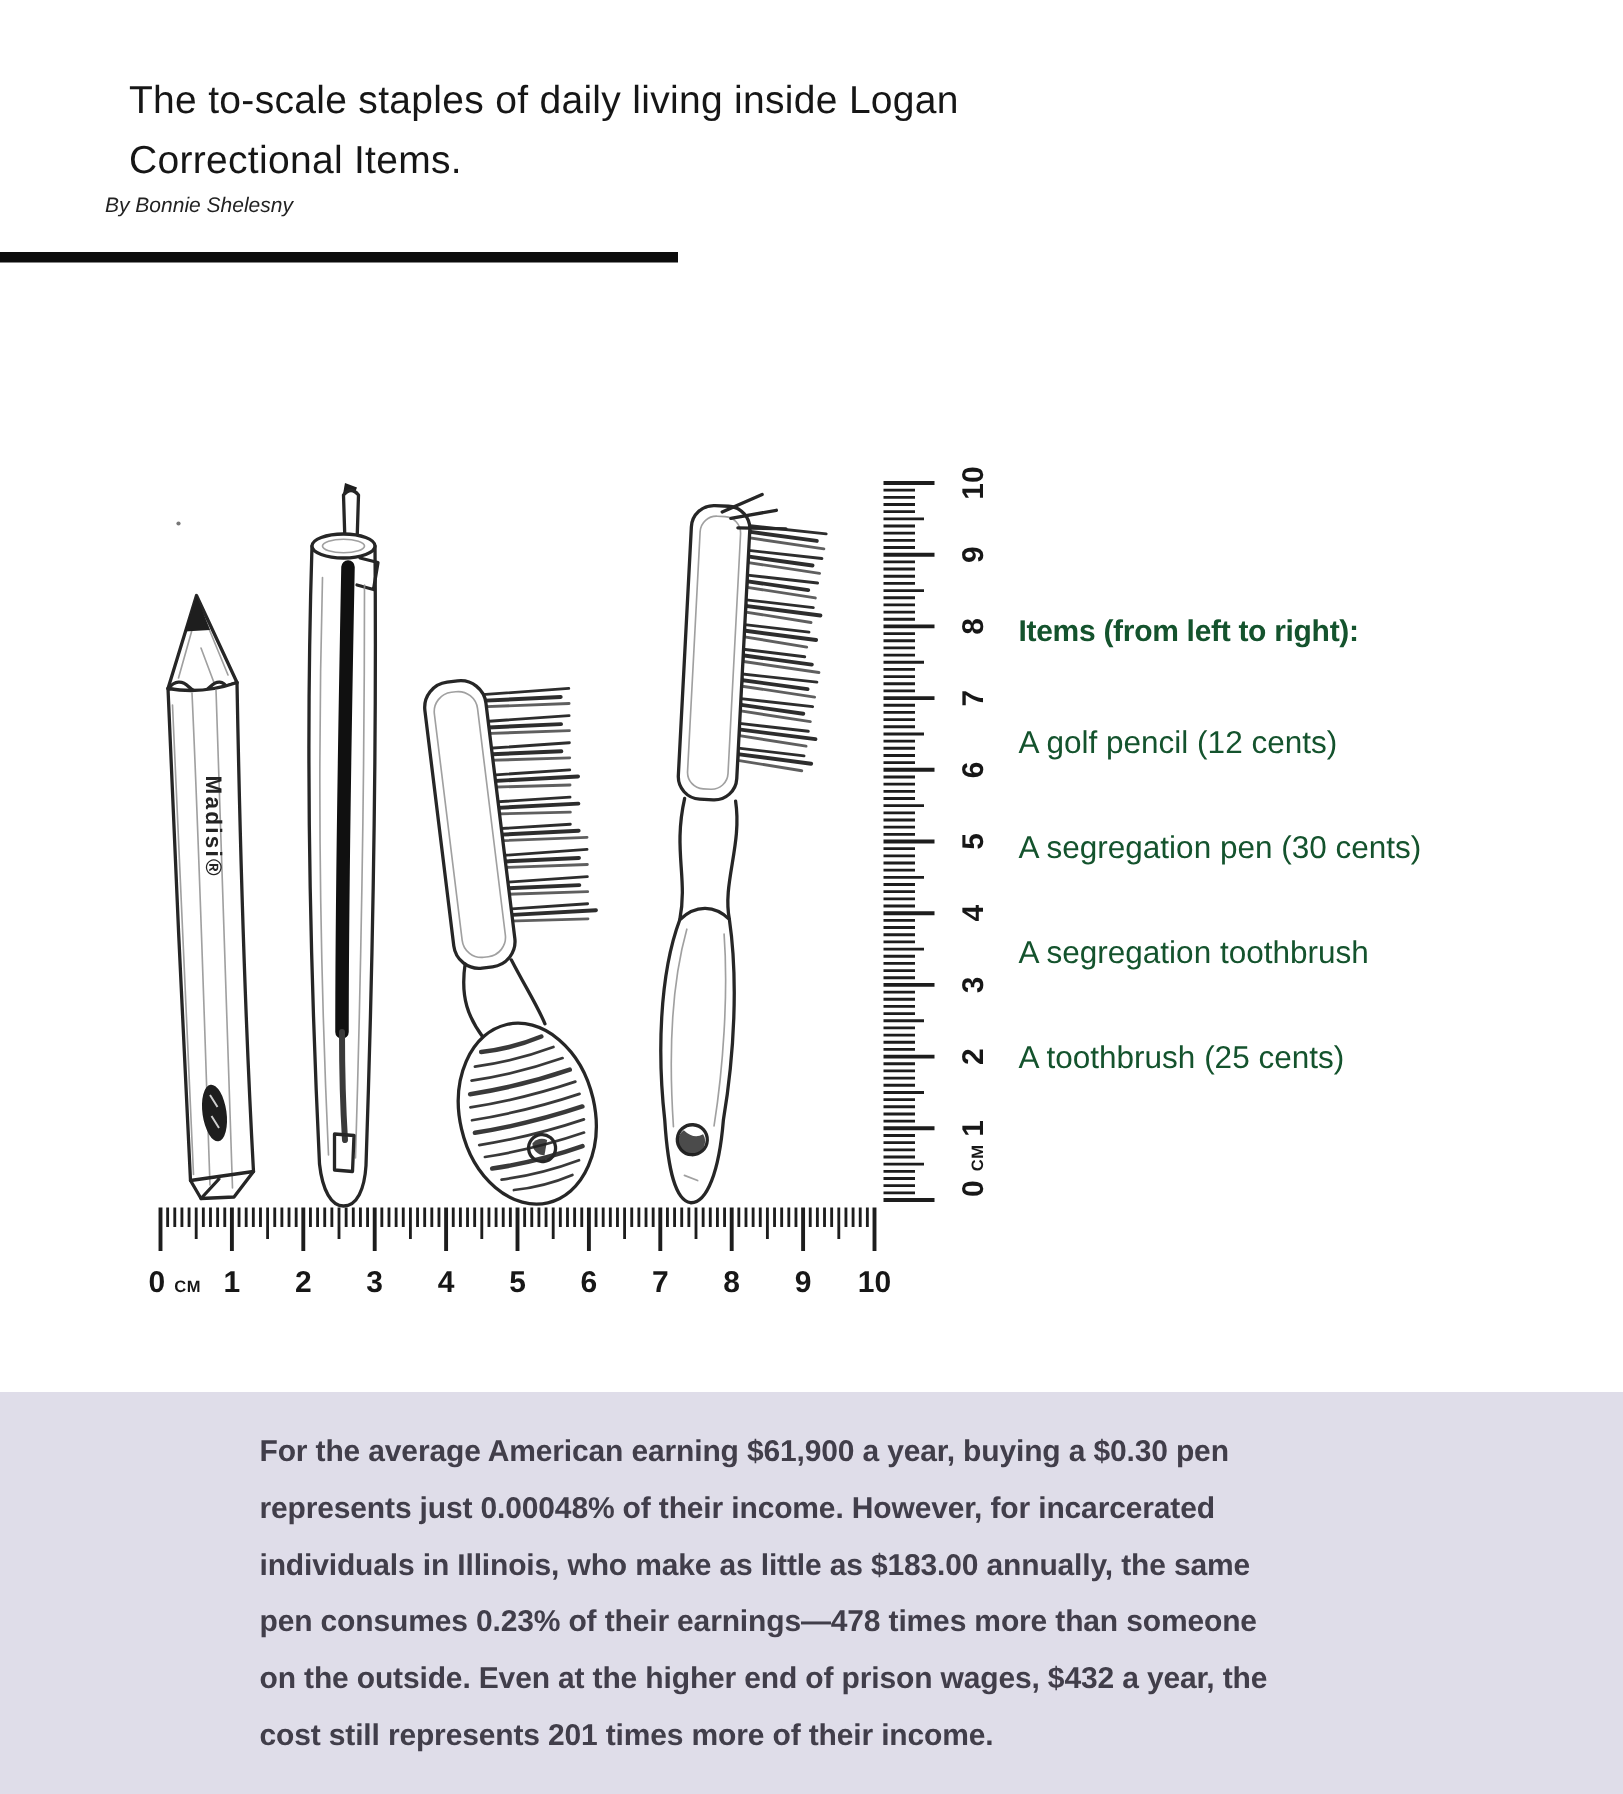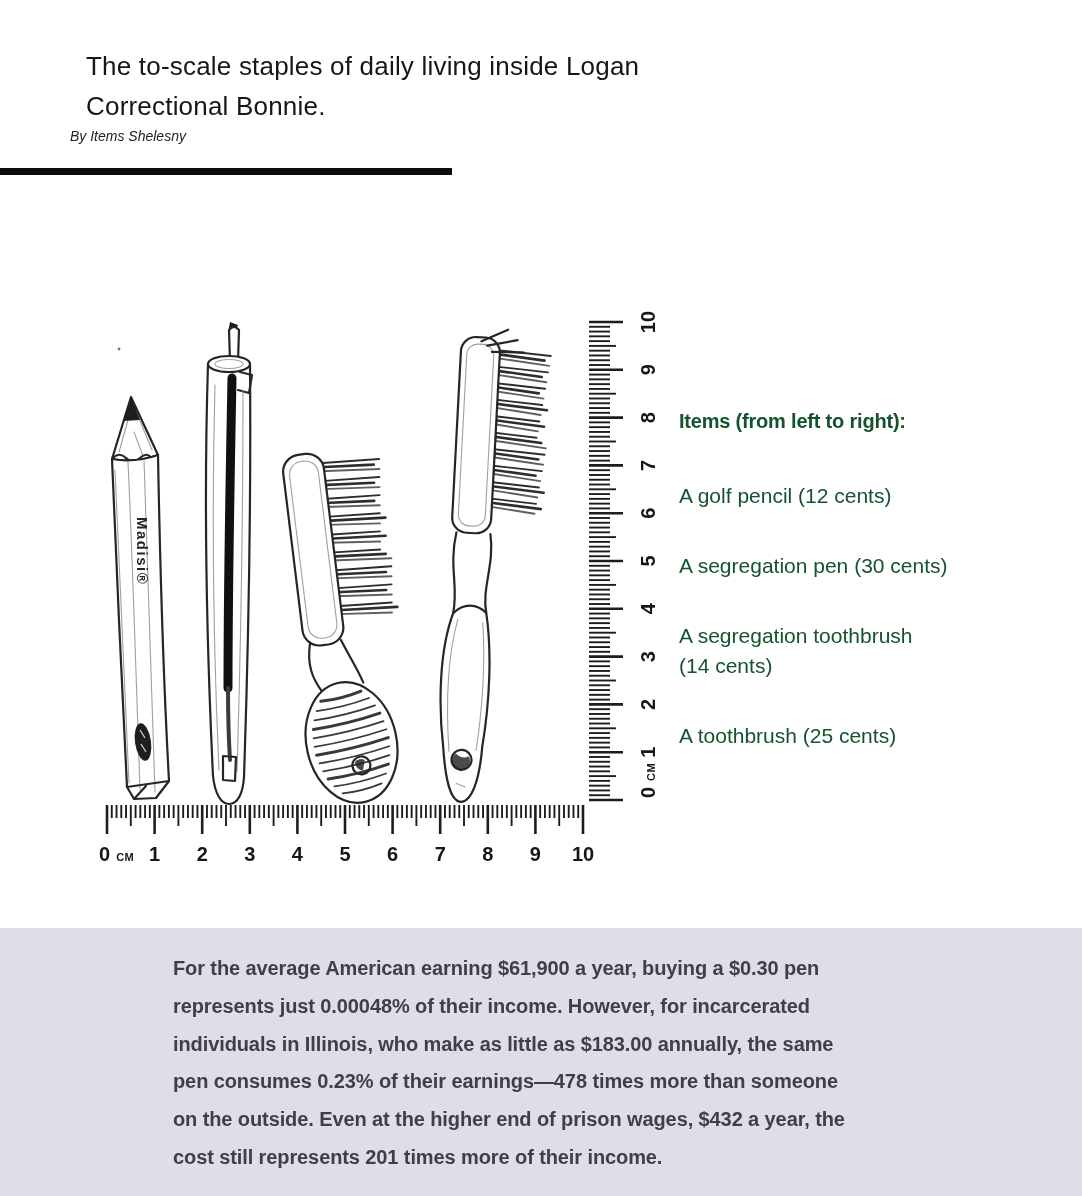--- a/index.html
+++ b/index.html
@@ -36,23 +36,23 @@
                 line-height:37.8px;color:#413e4a;letter-spacing:-.1px;}
   .cline{display:block;white-space:nowrap;}
 </style>
 </head>
 <body>
 
 <div class="page">
 
   <h1 class="title">
     <span class="tline">The to-scale staples of daily living inside Logan</span>
-    <span class="tline">Correctional Bonnie.</span>
+    <span class="tline">Correctional Items.</span>
   </h1>
-  <p class="byline">By Items Shelesny</p>
+  <p class="byline">By Bonnie Shelesny</p>
   <div class="rule" style="background: rgb(12, 12, 12);"></div>
 
   <svg class="figure" viewBox="85 300 590 570" xmlns="http://www.w3.org/2000/svg">
 
     <g>
       <circle cx="119" cy="349" r="1.4" fill="#777"></circle>
       <path class="ink-fill" d="M131,397 L158,455 Q135,464 112,459 Z"></path>
       <path class="sketch" d="M138,416 L152,450 M128,420 L119,452 M134,432 L143,456"></path>
       <path class="dark" d="M131,397 L140,420 L123,421 Z"></path>
       <path class="ink" stroke-width="1.6" d="M112,459 q7,-8 14,-1 q7,7 14,0 q7,-7 12,1 q4,5 6,-4"></path>
@@ -429,21 +429,20 @@
   <aside class="legend">
     <h2>Items (from left to right):</h2>
     <div class="legend-item">
       <div>A golf pencil (12 cents)</div>
     </div>
     <div class="legend-item">
       <div>A segregation pen (30 cents)</div>
     </div>
     <div class="legend-item">
       <div>A segregation toothbrush</div>
-      <div>(14 cents)</div>
     </div>
     <div class="legend-item">
       <div>A toothbrush (25 cents)</div>
     </div>
   </aside>
 
   <section class="callout" style="background: rgb(223, 221, 233);">
     <p class="callout-text" style="color: rgb(65, 62, 74);">
       <span class="cline">For the average American earning $61,900 a year, buying a $0.30 pen</span>
       <span class="cline">represents just 0.00048% of their income. However, for incarcerated</span>

